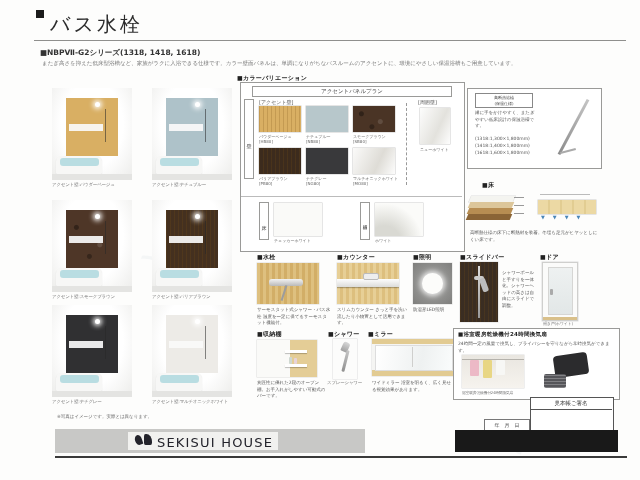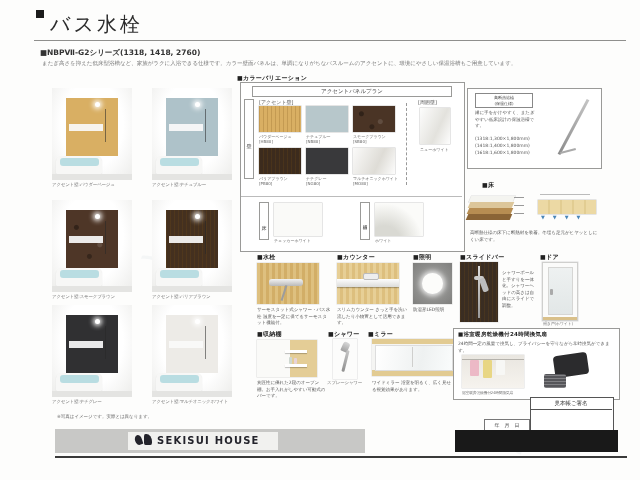--- a/index.html
+++ b/index.html
@@ -44,21 +44,21 @@
 
 <div class="canvas">
 
   <div class="wm" style="left:140px;top:230px">ン</div>
   <div class="wm" style="left:390px;top:150px">ン</div>
   <div class="wm" style="left:500px;top:400px">ン</div>
 
   <div class="abs" style="left:36px;top:10px;width:8px;height:8px;background:#1b1b1b;"></div>
   <div class="abs" style="left:50px;top:11px;font-family:'DejaVu Serif','Liberation Serif',serif;font-size:20px;letter-spacing:3px;color:#2c2c2c;">バス水栓</div>
   <div class="abs" style="left:34px;top:40px;width:592px;height:1px;background:#8f8f8d;"></div>
-  <div class="abs" style="left:40px;top:48px;font-size:7.5px;font-weight:bold;color:#333;">■NBPⅦ-G2シリーズ(1318, 1418, 2760)</div>
+  <div class="abs" style="left:40px;top:48px;font-size:7.5px;font-weight:bold;color:#333;">■NBPⅦ-G2シリーズ(1318, 1418, 1618)</div>
   <div class="abs" style="left:42px;top:60px;font-size:5.5px;color:#777;white-space:nowrap;">またぎ高さを抑えた低床型浴槽など、家族がラクに入浴できる仕様です。カラー壁面パネルは、単調になりがちなバスルームのアクセントに、環境にやさしい保温浴槽もご用意しています。</div>
 
   <div class="bath" style="left:52px;top:88px">
     <div class="bath-wall" style="background: rgb(217, 175, 99);">
       <div class="bath-mirror"></div>
       <div class="bath-light"></div>
       <div class="bath-shower"></div>
     </div>
     <div class="bath-tub">
         <div class="bath-water"></div>
@@ -290,18 +290,18 @@
 
   <div class="box" style="left:530px;top:397px;width:82px;height:34px;border-color:#555;"></div>
   <div class="abs" style="left:530px;top:397px;width:82px;height:12px;border-bottom:1px solid #555;text-align:center;font-size:5.5px;line-height:12px;color:#333;">見本帳ご署名</div>
   <div class="box" style="left:484px;top:419px;width:44px;height:11px;border-color:#777;text-align:center;font-size:5px;line-height:11px;color:#444;">年　月　日</div>
 
   <div class="abs" style="left:57px;top:414px;font-size:4.5px;color:#666;">※写真はイメージです。実際とは異なります。</div>
   <div class="abs" style="left:55px;top:429px;width:310px;height:24px;background:#c8c8c6;">
     <div class="abs" style="left:73px;top:3px;width:150px;height:18px;background:#f1f1ef;"></div>
     <span class="abs" style="left:80px;top:6px;width:7px;height:10px;background:#23232b;border-radius:60% 60% 10% 60%;transform:rotate(-18deg);"></span>
     <span class="abs" style="left:89px;top:5px;width:8px;height:11px;background:#23232b;border-radius:20% 70% 20% 20%;"></span>
-    <span class="abs" style="left:102px;top:6px;font-size:10px;font-weight:bold;letter-spacing:1.2px;color:#23232b;">SEKISUI HOUSE</span>
+    <span class="abs" style="left:102px;top:6px;font-size:13px;font-weight:normal;letter-spacing:1.2px;color:#23232b;">SEKISUI HOUSE</span>
   </div>
   <div class="abs" style="left:455px;top:430px;width:163px;height:22px;background:#191919;"></div>
   <div class="abs" style="left:55px;top:456px;width:572px;height:2px;background:#3a3a3a;"></div>
 
 </div>
 
 </body></html>

